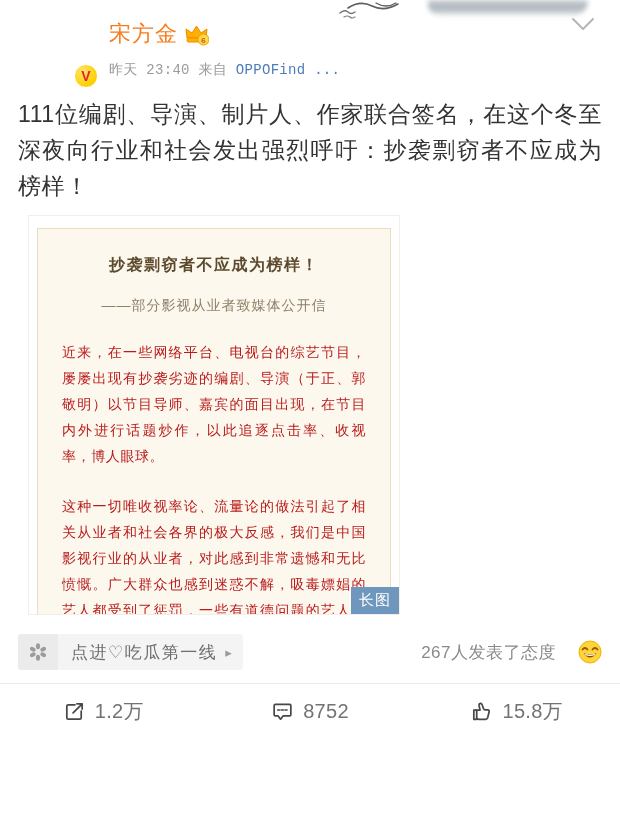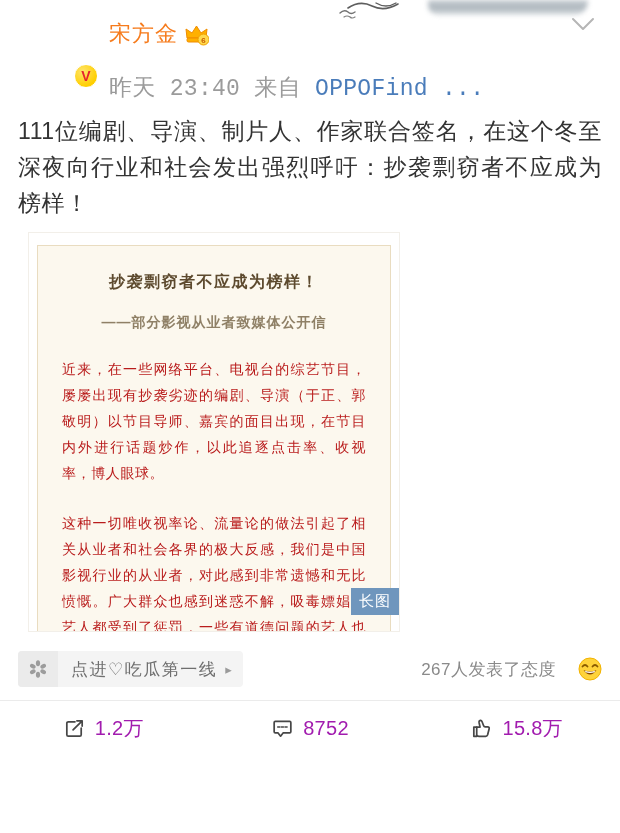--- a/index.html
+++ b/index.html
@@ -33,53 +33,53 @@
       linear-gradient(180deg,#2e7ecf 0%,#4d9ade 34%,#a9cfe9 48%,#cfdfe3 53%,#9c3a28 58%,#b0402c 72%,#7c2620 86%,#5f1d18 100%);
   }
   .v-badge{position:absolute;right:-2px;bottom:-2px;width:24px;height:24px;border-radius:50%;
     background:radial-gradient(circle at 35% 30%,#ffe46a,#ffcf00 70%);
     border:1.5px solid #fff;display:flex;align-items:center;justify-content:center;
     color:#e6242d;font-weight:bold;font-size:14px;box-sizing:border-box;}
   .header-info{padding-top:11px;font-family:Liberation Mono, monospace;}
   .username-row{display:flex;align-items:center;gap:6px;}
   .username{font-size:22px;color:#f67b1c;font-weight:500;letter-spacing:1px;cursor:pointer;}
   .crown{width:25px;height:23px;display:inline-block;}
-  .meta{margin-top:23px;font-size:23px;color:#9b9b9b;letter-spacing:.3px;}
+  .meta{margin-top:12px;font-size:14px;color:#9b9b9b;letter-spacing:.3px;}
   .meta .src-link{color:#4a7cba;text-decoration:none;cursor:pointer;}
   .chevron{position:absolute;top:14px;right:24px;width:26px;height:20px;cursor:pointer;}
   
   .post-text{margin:10px 18px 0 18px;font-size:23px;line-height:36px;color:#333;
     letter-spacing:.6px;text-align:justify;}
   
   .letter-image{margin:11px 0 0 28px;width:372px;height:400px;position:relative;
     background:#ffffff;border:1px solid #f2efe9;box-sizing:border-box;overflow:hidden;cursor:pointer;}
   .letter-paper{margin:12px 8px 0 8px;height:500px;background:#fcf8ee;
     border:1px solid #e9dcc0;box-sizing:border-box;padding:0 24px;overflow:hidden;}
   .letter-title{margin-top:26px;text-align:center;font-weight:bold;font-size:16px;
     color:#5d4a2e;letter-spacing:1.5px;}
-  .letter-subtitle{margin-top:21px;text-align:center;font-size:14px;color:#8f8066;letter-spacing:1px;font-weight:bold;}
+  .letter-subtitle{margin-top:21px;text-align:center;font-size:14px;color:#8f8066;letter-spacing:1px;}
   .letter-paper p{margin:24px 0 0 0;font-size:14px;line-height:26px;color:#b91c1c;
     letter-spacing:.6px;text-align:justify;}
-  .long-badge{position:absolute;right:0;bottom:16px;width:48px;height:27px;background:#6f96bd;
+  .long-badge{position:absolute;right:0;bottom:0;width:48px;height:27px;background:#6f96bd;
     color:#fff;font-size:15px;display:flex;align-items:center;justify-content:center;
     letter-spacing:1px;cursor:pointer;}
   
   .tag-row{margin:19px 18px 0 18px;display:flex;justify-content:space-between;align-items:center;}
   .tag-pill{display:inline-flex;align-items:center;background:#f4f4f4;border-radius:4px;
     height:36px;overflow:hidden;cursor:pointer;}
   .tag-icon-box{width:40px;height:36px;background:#ebebeb;display:flex;align-items:center;justify-content:center;}
   .tag-label{padding:0 8px 0 13px;font-size:17px;color:#6e6e6e;letter-spacing:1.5px;}
   .tag-arrow{color:#9a9a9a;font-size:13px;padding-right:11px;}
   .reactions{display:flex;align-items:center;gap:22px;font-size:17px;color:#8a8a8a;
     letter-spacing:.5px;cursor:pointer;}
   
   .divider{margin-top:13px;border-top:1px solid #ebebeb;}
   .action-bar{display:flex;align-items:center;height:54px;}
   .action{flex:1;display:flex;align-items:center;justify-content:center;gap:9px;
-    color:#a21caf;font-size:20px;cursor:pointer;letter-spacing:.3px;}
+    color:#737373;font-size:20px;cursor:pointer;letter-spacing:.3px;}
   .action svg{display:block;}
 </style>
 </head>
 <body>
 
 <div class="top-deco">
   <svg class="birds b1" width="28" height="18" viewBox="0 0 28 18">
     <path d="M2 9 Q6 5 10 8 M10 8 Q13 11 17 8" fill="none" stroke="#5a5a5a" stroke-width="1.4" stroke-linecap="round"></path>
     <path d="M6 13 Q9 11 12 13 M12 13 Q14 15 17 13" fill="none" stroke="#6a6a6a" stroke-width="1.2" stroke-linecap="round"></path>
   </svg>

